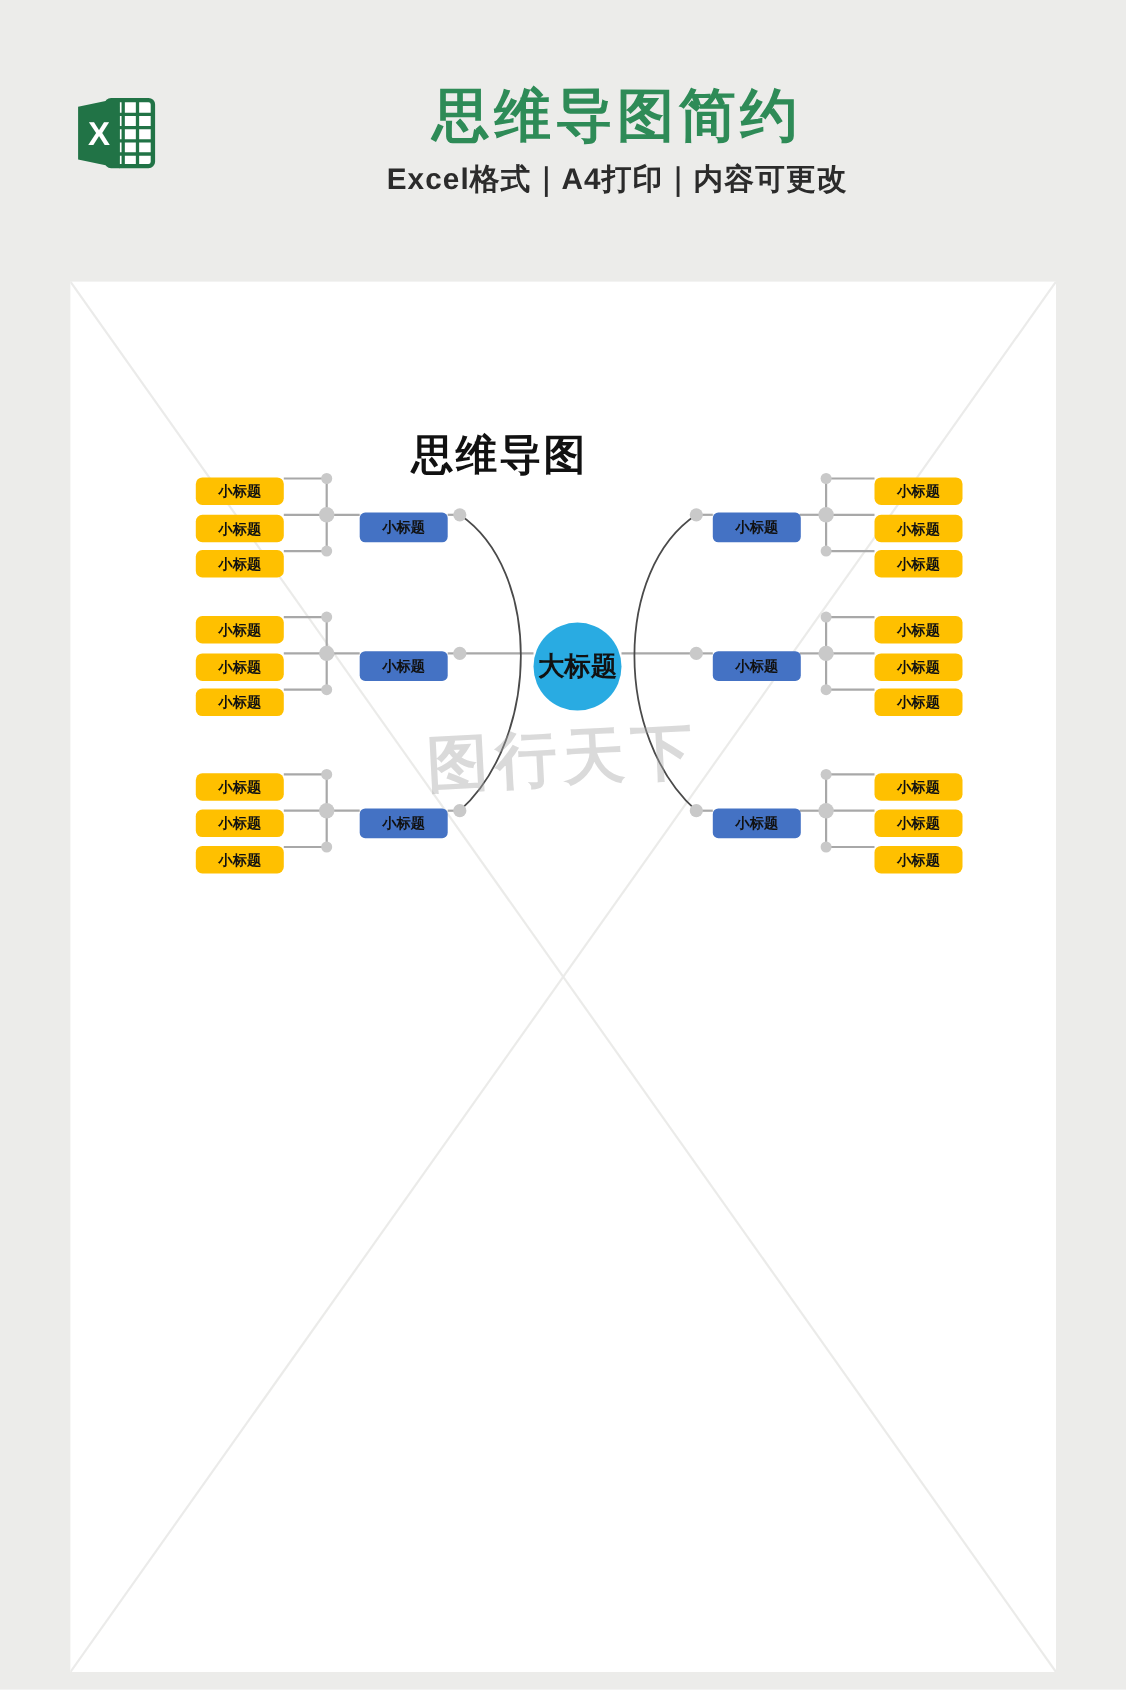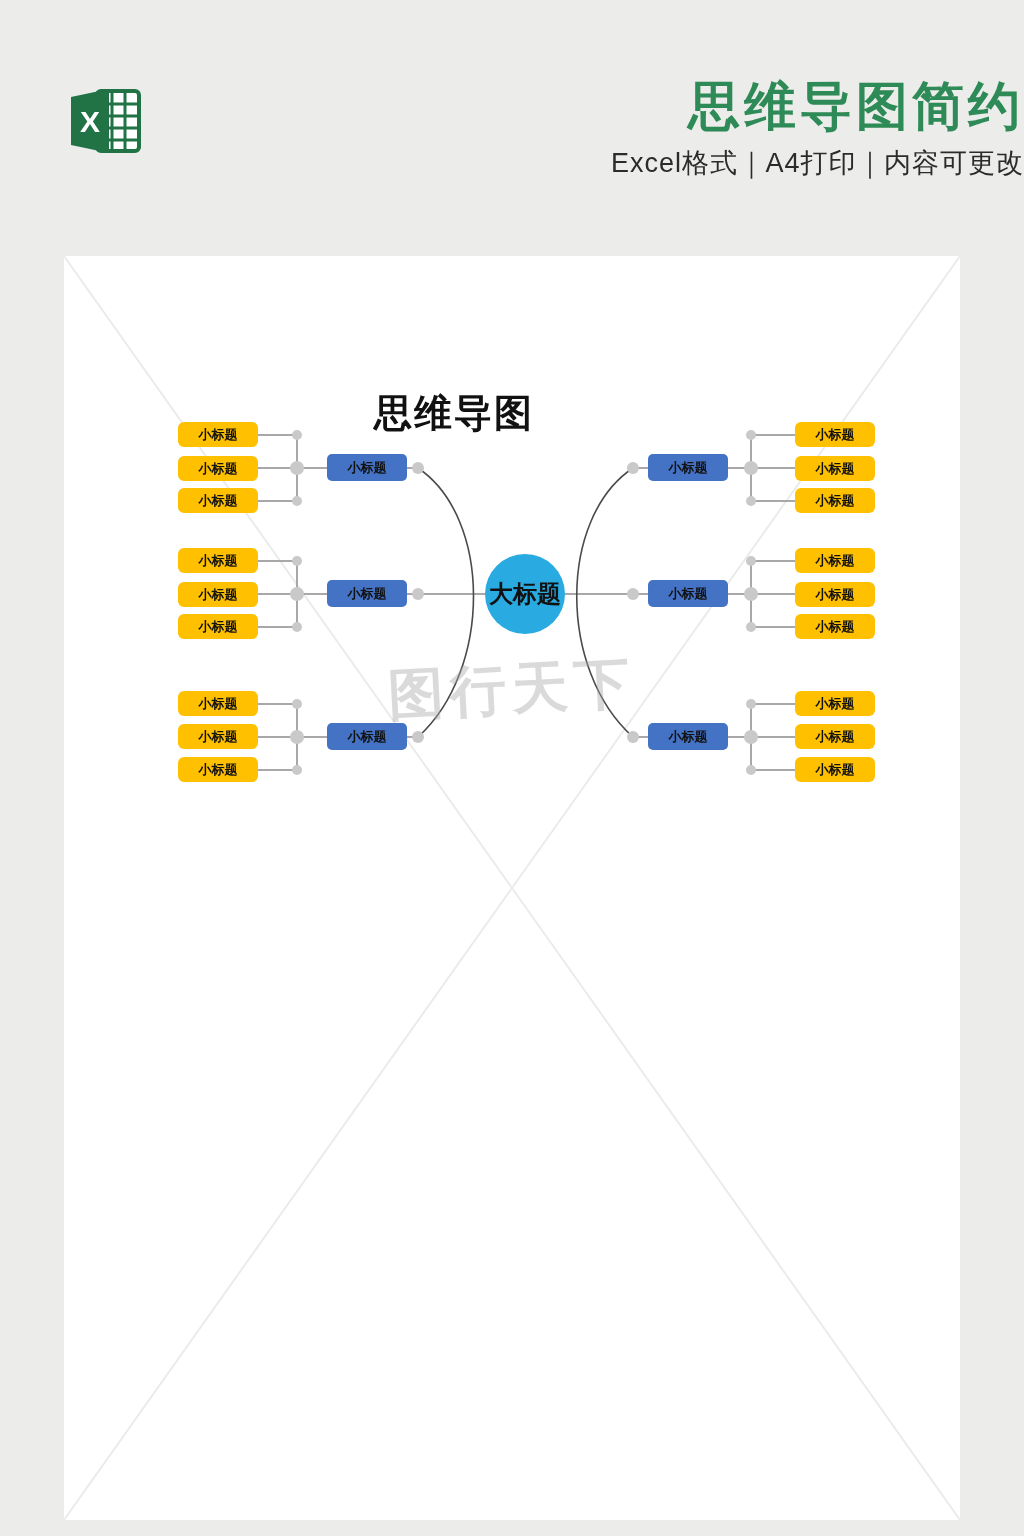--- a/index.html
+++ b/index.html
@@ -4,40 +4,40 @@
 <style>
   html,body{margin:0;padding:0;}
   body{
     width:1024px;height:1536px;
     background:var(--background,#ececea);
     font-family:"Liberation Sans","DejaVu Sans",sans-serif;
     position:relative;overflow:hidden;
   }
   .banner{position:absolute;left:0;top:0;width:1024px;height:256px;}
   .excel-icon{position:absolute;left:67px;top:85px;width:76px;height:72px;}
-  .banner-text{position:absolute;left:98px;right:0;top:78px;text-align:right;}
+  .banner-text{position:absolute;left:98px;right:0;top:78px;text-align:center;}
   .template-title{
     font-size:52px;font-weight:900;color:var(--header-title,#2e8b57);
     letter-spacing:4px;line-height:1.1;margin:0;
   }
   .template-subtitle{
-    font-size:27px;font-weight:400;color:#2b2b2b;margin-top:10px;letter-spacing:1px;
+    font-size:27px;font-weight:700;color:#2b2b2b;margin-top:10px;letter-spacing:1px;
   }
   .page{
     position:absolute;left:64px;top:256px;width:896px;height:1264px;
     background:var(--page,#ffffff);
   }
   .connector-layer{position:absolute;left:0;top:0;width:896px;height:1264px;}
   .mindmap-title{
     position:absolute;left:310px;top:132px;width:300px;text-align:left;
     font-size:38px;font-weight:900;color:#111;letter-spacing:2px;
   }
   .node{
     position:absolute;display:flex;align-items:center;justify-content:center;
-    font-weight:700;color:#111;box-sizing:border-box;
+    font-weight:700;color:#111;box-sizing:border-box;margin-top:12px;
   }
   .leaf-node{
     width:80px;height:25px;border-radius:6px;
     background:var(--leaf-node,#ffc000);font-size:13px;
   }
   .branch-node{
     width:80px;height:27px;border-radius:5px;
     background:var(--branch-node,#4472c4);font-size:13px;
   }
   .center-node{

